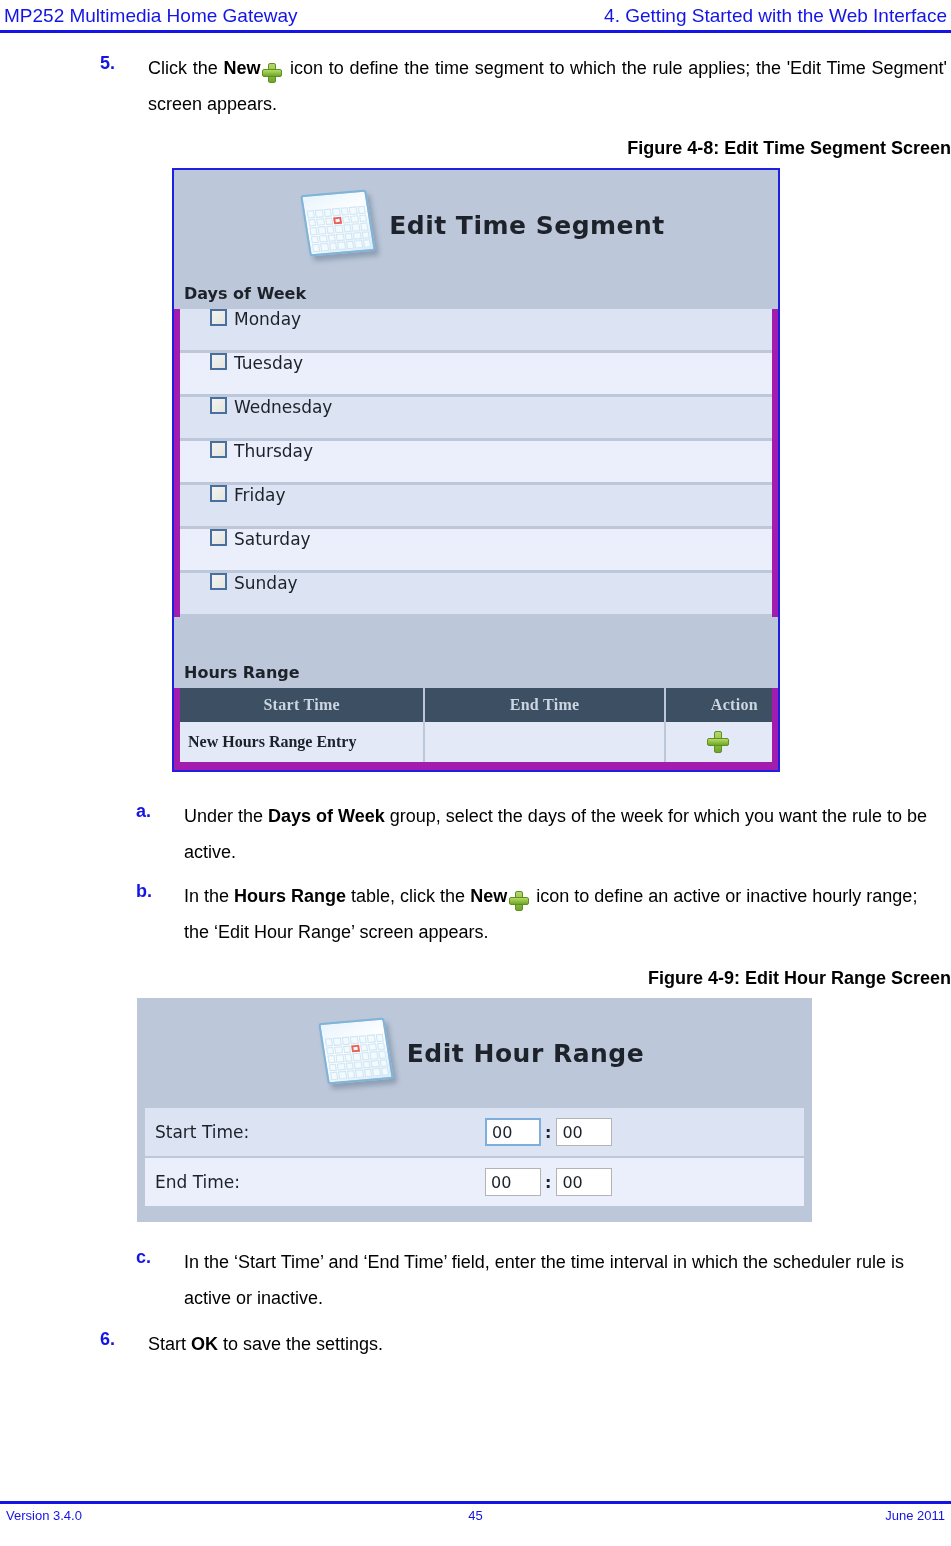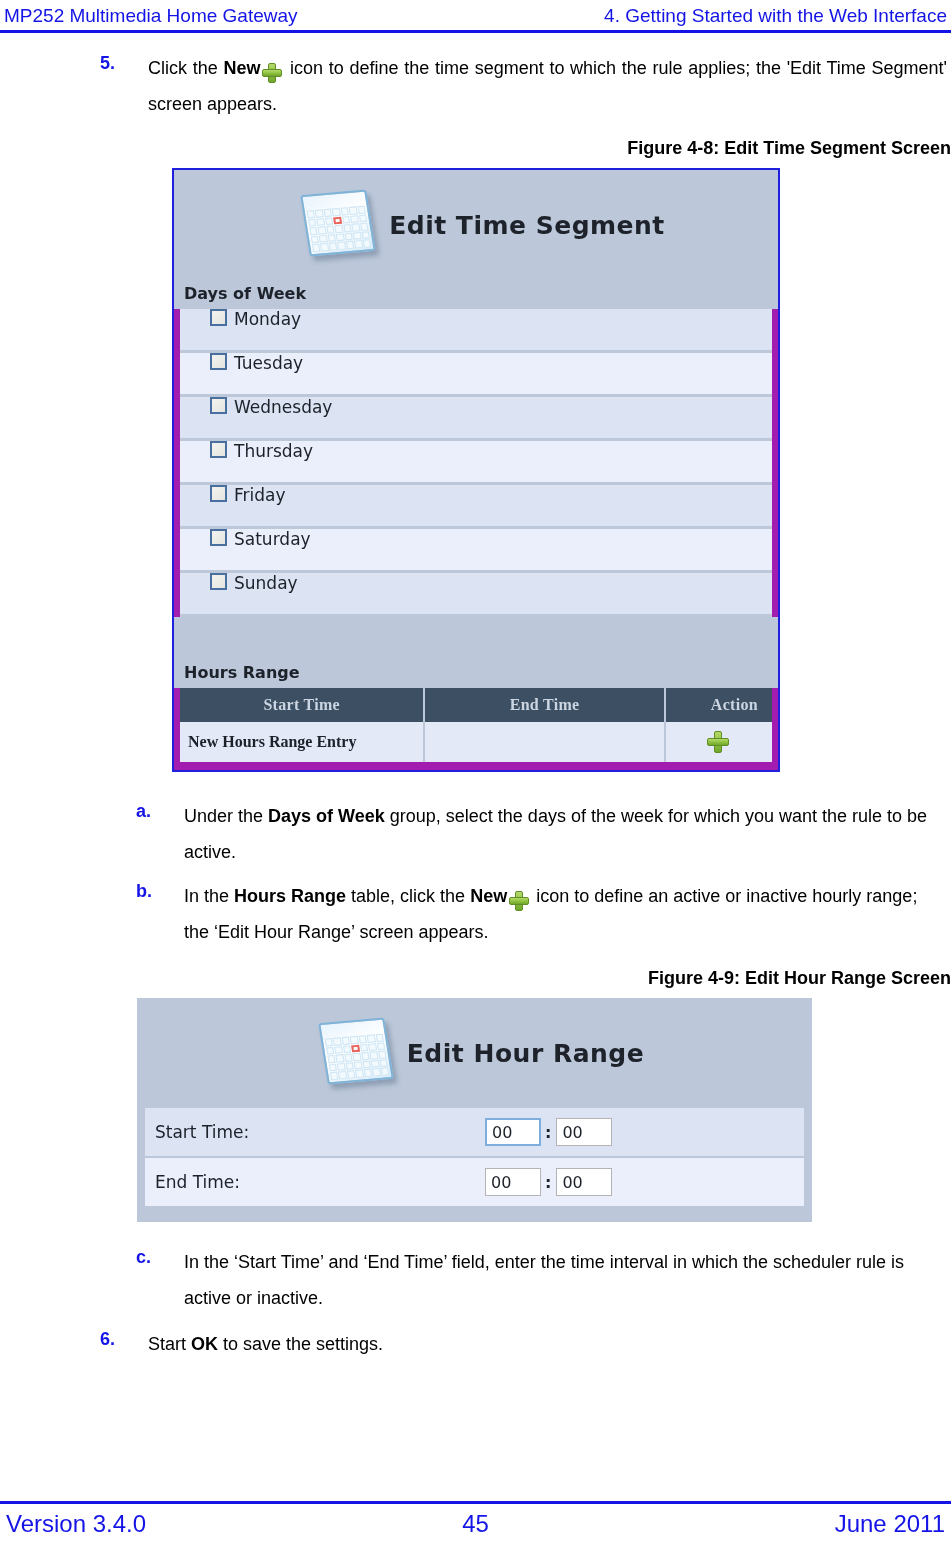--- a/index.html
+++ b/index.html
@@ -334,23 +334,23 @@
     height: 3px;
     background: #1414e6;
   }
   .pg-footer {
     position: absolute;
     bottom: 8px;
     left: 0;
     width: 951px;
     height: 30px;
     display: flex;
-    align-items: flex-end;
+    align-items: flex-start;
     color: #1414e6;
-    font-size: 24px;
+    font-size: 13px;
     padding: 0 6px;
     box-sizing: border-box;
   }
   .pg-footer .f-left   { flex: 1 1 0; text-align: left; }
   .pg-footer .f-center { flex: 1 1 0; text-align: center; }
   .pg-footer .f-right  { flex: 1 1 0; text-align: right; }
 </style>
 </head>
 <body>
 

